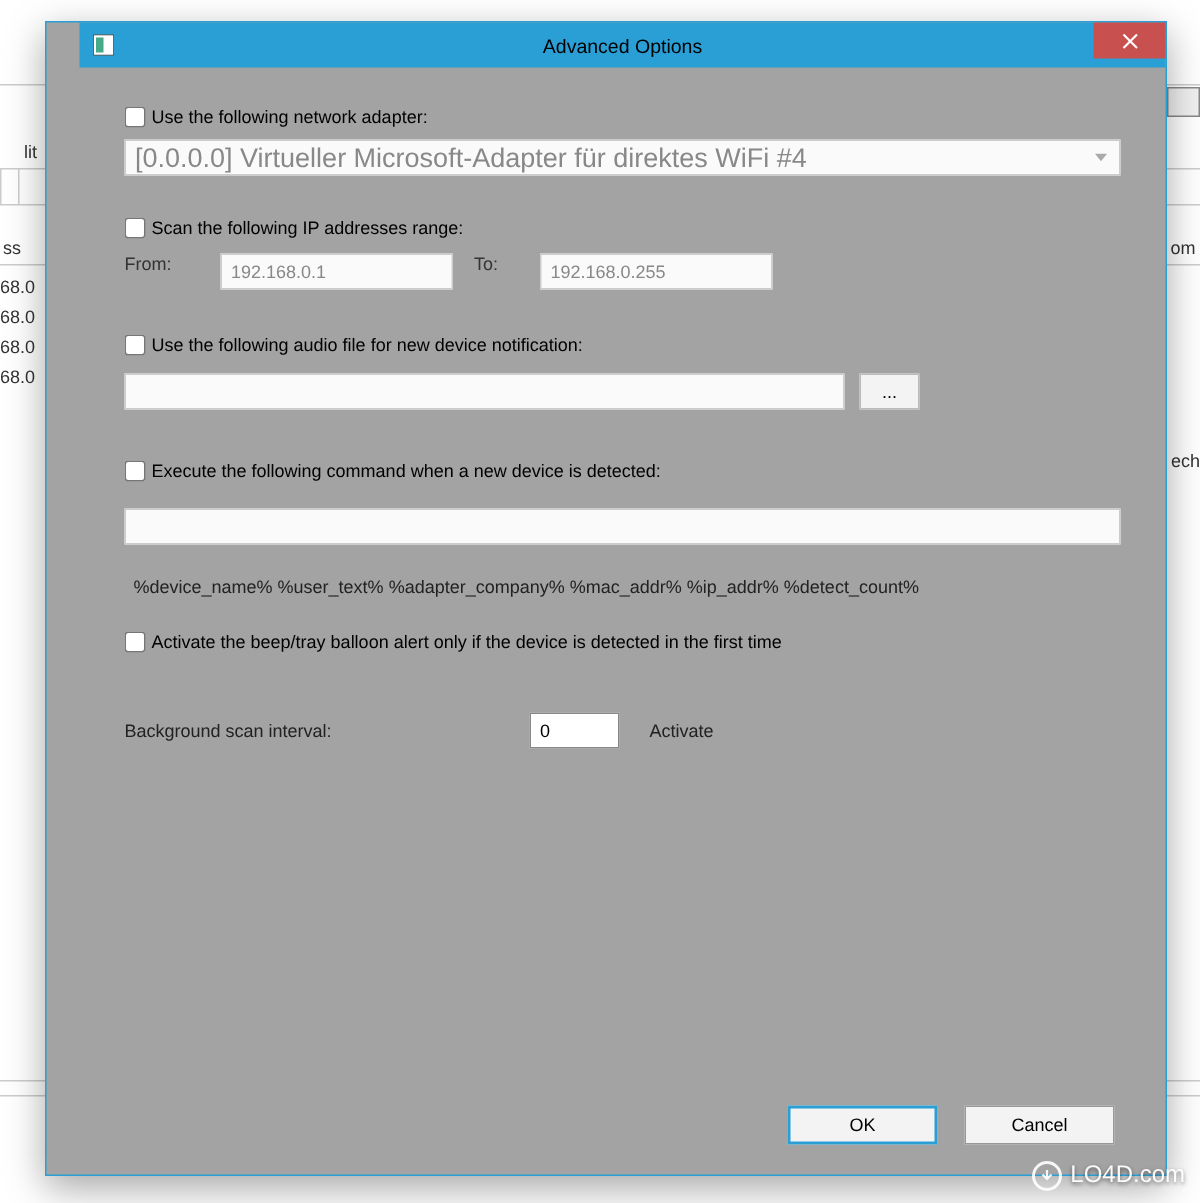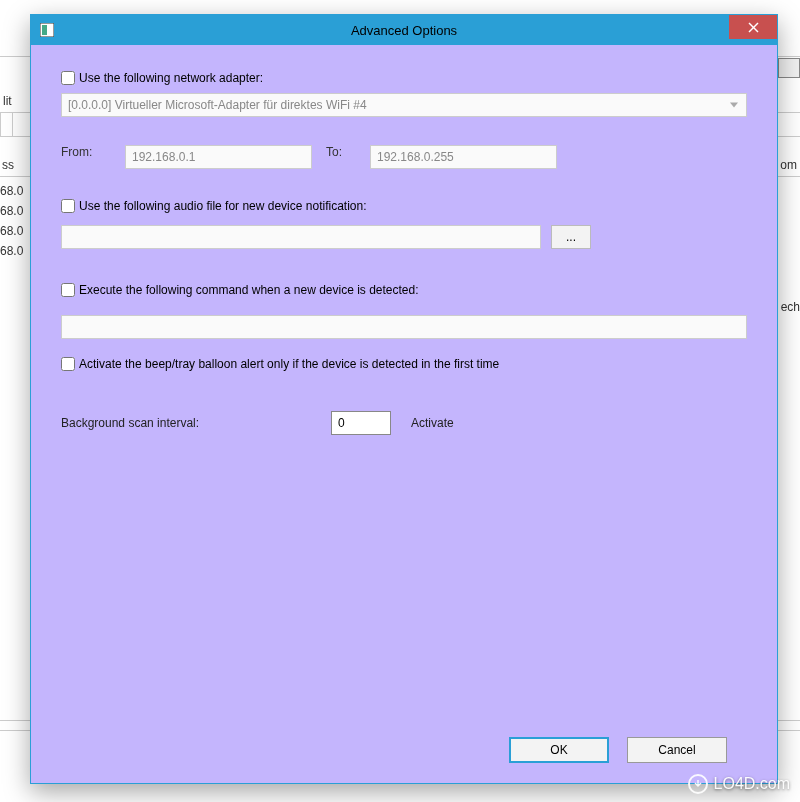--- a/index.html
+++ b/index.html
@@ -42,23 +42,24 @@
 
     
     .dialog {
       position: absolute;
       left: 30px;
       top: 14px;
       width: 748px;
       height: 770px;
       border: 1px solid #2a9fd6;
       box-shadow: 0 8px 24px rgba(0,0,0,0.35);
-      background: #c4b5fd;
+      background: #a3a3a3;
       display: flex;
       flex-direction: column;
+      padding-left: 22px;
     }
     .titlebar {
       height: 30px;
       background: #2a9fd6;
       color: #000;
       display: flex;
       align-items: center;
       position: relative;
     }
     .titlebar-icon {
@@ -107,21 +108,21 @@
     }
     label { font-size: 12px; color: #000; }
 
     .combo {
       width: 100%;
       height: 24px;
       border: 1px solid #ccc;
       background: #fafafa;
       color: #888;
       padding: 0 22px 0 6px;
-      font-size: 12px;
+      font-size: 18px;
       position: relative;
       display: flex;
       align-items: center;
       margin-top: 8px;
       margin-bottom: 28px;
     }
     .combo::after {
       content: "";
       position: absolute;
       right: 8px;
@@ -134,21 +135,21 @@
 
     .ip-row {
       display: flex;
       align-items: flex-start;
       gap: 14px;
       margin-top: 10px;
       margin-bottom: 30px;
     }
     .ip-row .lbl { font-size: 12px; color: #333; width: 50px; }
     .ip-input {
-      width: 187px;
+      width: 155px;
       height: 24px;
       border: 1px solid #ccc;
       background: #fafafa;
       color: #888;
       padding: 0 6px;
       font-size: 12px;
     }
 
     .text-input {
       width: 480px;
@@ -204,21 +205,21 @@
       border: 1px solid #888;
       background: #fff;
       padding: 0 6px;
       font-size: 12px;
     }
     .interval-unit { font-size: 12px; color: #222; margin-left: 10px; }
 
     .button-row {
       position: absolute;
       bottom: 20px;
-      right: 50px;
+      right: 34px;
       display: flex;
       gap: 18px;
     }
     .btn {
       width: 100px;
       height: 26px;
       border: 1px solid #999;
       background: #f3f3f3;
       font-size: 12px;
       cursor: pointer;
@@ -259,21 +260,21 @@
       right: 24px;
       top: 740px;
       color: #0066cc;
       font-size: 12px;
     }
   </style>
 </head>
 <body>
 
 <div class="bg-hline" style="top:56px"></div>
-<div class="bg-fragment" style="left:3px; top:94px">lit</div>
+<div class="bg-fragment" style="left:16px; top:94px">lit</div>
 <div class="bg-vline" style="left:12px; top:112px; height:24px"></div>
 <div class="bg-vline" style="left:0px; top:112px; height:24px"></div>
 <div class="bg-hline" style="top:112px"></div>
 <div class="bg-hline" style="top:136px"></div>
 <div class="bg-fragment" style="left:2px; top:158px">ss</div>
 <div class="bg-fragment" style="right:3px; top:158px">om</div>
 <div class="bg-hline" style="top:176px"></div>
 <div class="bg-fragment" style="left:0px; top:184px">68.0</div>
 <div class="bg-fragment" style="left:0px; top:204px">68.0</div>
 <div class="bg-fragment" style="left:0px; top:224px">68.0</div>
@@ -306,20 +307,24 @@
     
     <div class="row checkbox-row">
       <input type="checkbox" style="">
       <label>Use the following network adapter:</label>
     </div>
     <div class="combo">
       <span>[0.0.0.0]  Virtueller Microsoft-Adapter für direktes WiFi #4</span>
     </div>
 
     
+    <div class="row checkbox-row">
+      <input type="checkbox" style="">
+      <label>Scan the following IP addresses range:</label>
+    </div>
     <div class="ip-row">
       <span class="lbl">From:</span>
       <input class="ip-input" disabled="" value="192.168.0.1" style="">
       <span class="lbl" style="width:30px">To:</span>
       <input class="ip-input" disabled="" value="192.168.0.255" style="">
     </div>
 
     
     <div class="row checkbox-row">
       <input type="checkbox" style="">
@@ -331,20 +336,21 @@
         <span>...</span>
       </div>
     </div>
 
     
     <div class="row checkbox-row">
       <input type="checkbox" style="">
       <label>Execute the following command when a new device is detected:</label>
     </div>
     <input class="cmd-input" disabled="" value="" style="">
+    <div class="vars-text">%device_name%  %user_text%  %adapter_company%  %mac_addr%  %ip_addr% %detect_count%</div>
 
     
     <div class="row checkbox-row">
       <input type="checkbox" style="">
       <label>Activate the beep/tray balloon alert only if the device is detected in the first time</label>
     </div>
 
     
     <div class="interval-row">
       <span class="interval-label">Background scan interval:</span>

